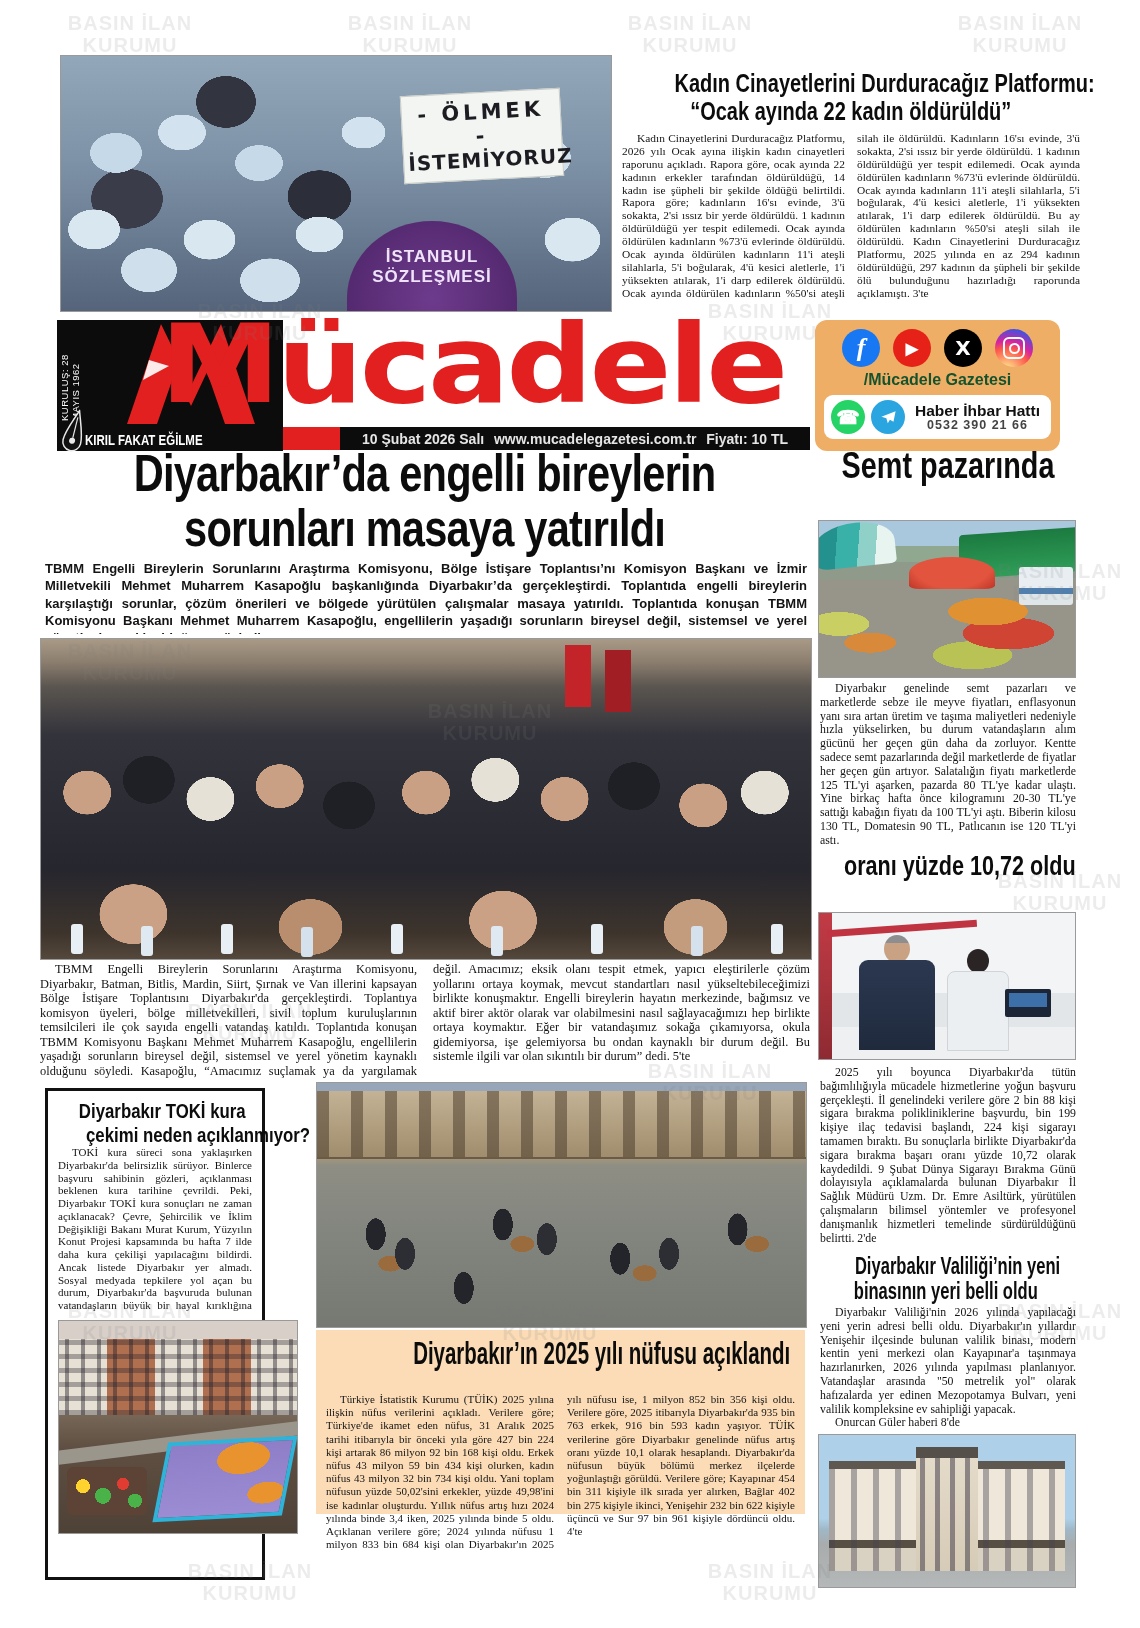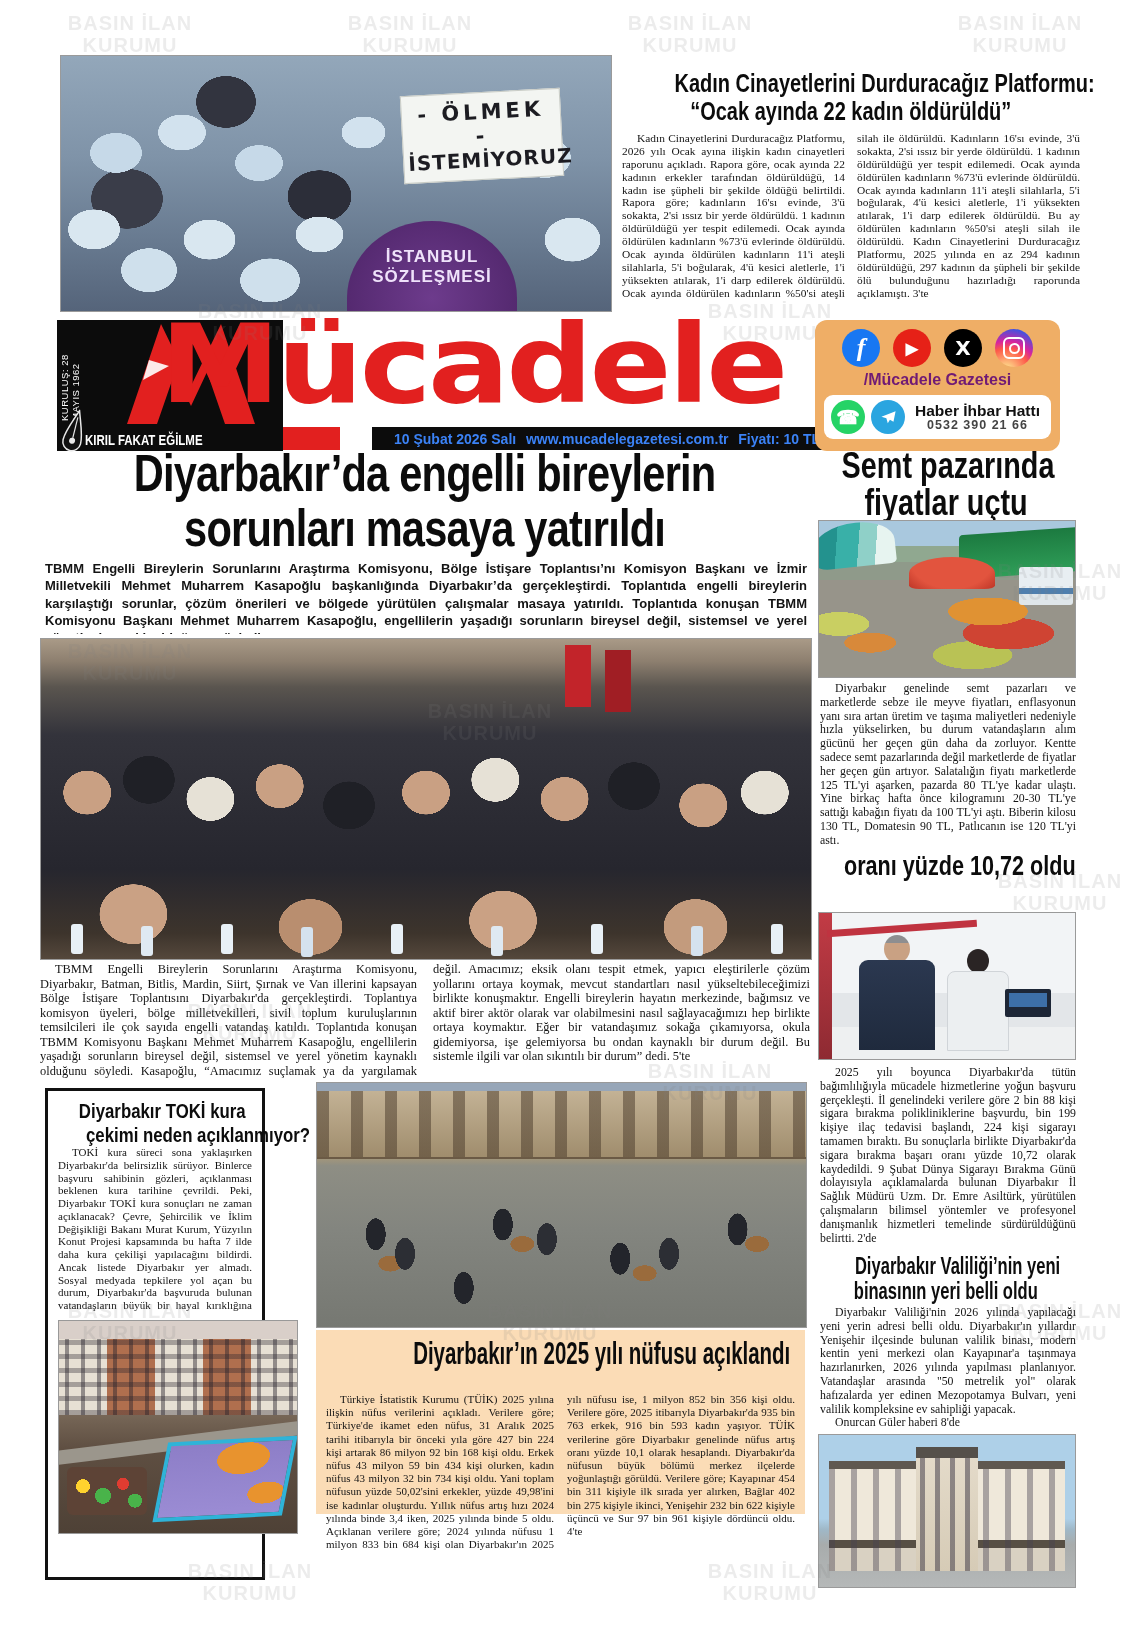--- a/index.html
+++ b/index.html
@@ -59,34 +59,34 @@
   .motto{position:absolute;left:28px;bottom:3px;color:#fff;font-family:"Liberation Sans",sans-serif;
     font-weight:bold;font-size:14px;transform:scaleX(.82);transform-origin:left;white-space:nowrap;}
   .logo-m{position:absolute;left:62px;top:4px;}
   .logo-nib{position:absolute;left:4px;bottom:-6px;transform:rotate(14deg);}
   .mucadele{left:160px;top:308px;z-index:3;font-family:"DejaVu Sans",sans-serif;font-weight:bold;
     font-size:108px;line-height:1.05;color:#e2201f;transform:scaleX(1.12);transform-origin:left;
     letter-spacing:-3px;white-space:nowrap;}
   .strip-red{left:283px;top:427px;width:57px;height:23px;background:#e2201f;}
   .date-strip{left:340px;top:427px;width:470px;height:23px;background:#0c0c0c;display:flex;
     align-items:center;justify-content:space-between;padding:0 22px;box-sizing:border-box;
-    font-family:"Liberation Sans",sans-serif;font-weight:bold;font-size:14px;color:#3b82f6;margin-left:32px;}
+    font-family:"Liberation Sans",sans-serif;font-weight:bold;font-size:14px;color:#e5e5e5;}
   .social-box{left:815px;top:320px;width:245px;height:131px;background:#efae66;border-radius:12px;
     font-family:"Liberation Sans",sans-serif;text-align:center;}
   .icon-row{display:flex;justify-content:center;gap:13px;margin-top:9px;}
   .ic{width:38px;height:38px;border-radius:50%;display:flex;align-items:center;justify-content:center;
     color:#fff;font-weight:bold;}
   .ic.fb{background:#1877f2;font-family:"Liberation Serif",serif;font-size:26px;font-style:italic;}
   .ic.yt{background:#e62117;font-size:16px;}
   .ic.xx{background:#000;font-size:20px;font-family:"DejaVu Sans",sans-serif;}
   .ic.ig{background:radial-gradient(circle at 30% 110%,#fdf497 0%,#fd5949 45%,#d6249f 60%,#285aeb 90%);}
   .ig-frame{width:18px;height:18px;border:2.5px solid #fff;border-radius:6px;display:flex;
     align-items:center;justify-content:center;}
   .ig-dot{width:7px;height:7px;border:2px solid #fff;border-radius:50%;}
-  .handle{margin-top:4px;font-size:16px;font-weight:bold;color:#701a75;}
+  .handle{margin-top:4px;font-size:16px;font-weight:bold;color:#14532d;}
   .hot-pill{margin:6px auto 0;width:227px;height:44px;background:#fff;border-radius:9px;display:flex;
     align-items:center;gap:6px;padding:0 7px;box-sizing:border-box;}
   .ic.small{width:34px;height:34px;flex:0 0 34px;}
   .ic.wa{background:#25d366;font-size:19px;}
   .ic.tg{background:#2aa5e0;}
   .hot-text{flex:1;text-align:center;line-height:1.1;}
   .hot-label{font-size:15.5px;font-weight:bold;color:#111;}
   .hot-num{font-size:12.5px;font-weight:bold;color:#444;letter-spacing:1px;}
 
   
@@ -302,21 +302,20 @@
   <div class="photo photo-conference">
     <div class="conf-banner"></div>
     <div class="conf-bottles"></div>
   </div>
   <div class="abs jtext main-cols">
     <p>TBMM Engelli Bireylerin Sorunlarını Araştırma Komisyonu, Diyarbakır, Batman, Bitlis, Mardin, Siirt, Şırnak ve Van illerini kapsayan Bölge İstişare Toplantısını Diyarbakır'da gerçekleştirdi.  Toplantıya komisyon üyeleri, bölge milletvekilleri, sivil toplum kuruluşlarının temsilcileri ile çok sayıda engelli vatandaş katıldı. Toplantıda konuşan TBMM Komisyonu Başkanı Mehmet Muharrem Kasapoğlu, engellilerin yaşadığı sorunların bireysel değil, sistemsel ve yerel yönetim kaynaklı olduğunu söyledi.  Kasapoğlu, “Amacımız suçlamak ya da yargılamak değil. Amacımız; eksik olanı tespit etmek, yapıcı eleştirilerle çözüm yollarını ortaya koymak, mevcut standartları nasıl yükseltebileceğimizi birlikte konuşmaktır. Engelli bireylerin hayatın merkezinde, bağımsız ve aktif birer aktör olarak var olabilmesini nasıl sağlayacağımızı hep birlikte ortaya koymaktır. Eğer bir vatandaşımız sokağa çıkamıyorsa, okula gidemiyorsa, işe gelemiyorsa bu ondan kaynaklı bir durum değil. Bu sistemle ilgili var olan sıkıntılı bir durum” dedi. 5'te</p>
   </div>
 
   <div class="abs hl market-head">
     <span class="line"><span class="cond">Semt pazarında</span></span>
-    <span class="line"><span class="cond">fiyatlar uçtu</span></span>
   </div>
   <div class="photo photo-market">
     <div class="mkt-umb-l"></div>
     <div class="mkt-awn-r"></div>
     <div class="mkt-umb-red"></div>
     <div class="mkt-truck"></div>
   </div>
   <div class="abs jtext market-body">
     <p>Diyarbakır genelinde semt pazarları ve marketlerde sebze ile meyve fiyatları, enflasyonun yanı sıra artan üretim ve taşıma maliyetleri nedeniyle hızla yükselirken, bu durum vatandaşların alım gücünü her geçen gün daha da zorluyor. Kentte sadece semt pazarlarında değil marketlerde de fiyatlar her geçen gün artıyor. Salatalığın fiyatı marketlerde 125 TL'yi aşarken, pazarda 80 TL'ye kadar ulaştı. Yine birkaç hafta önce kilogramını 20-30 TL'ye sattığı kabağın fiyatı da 100 TL'yi aştı. Biberin kilosu 130 TL, Domatesin 90 TL, Patlıcanın ise 120 TL'yi aştı.</p>
 

